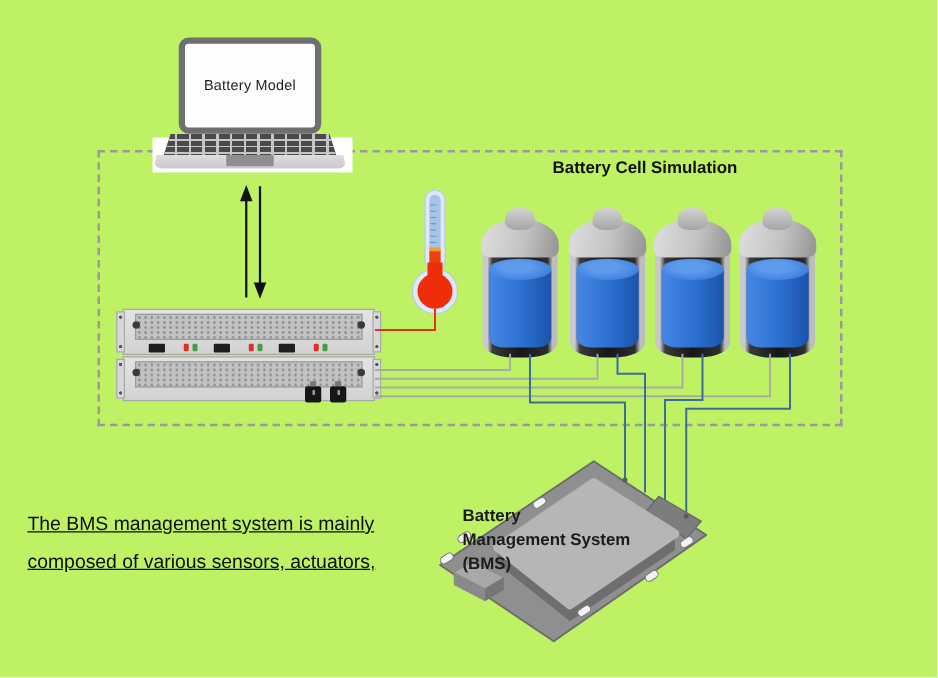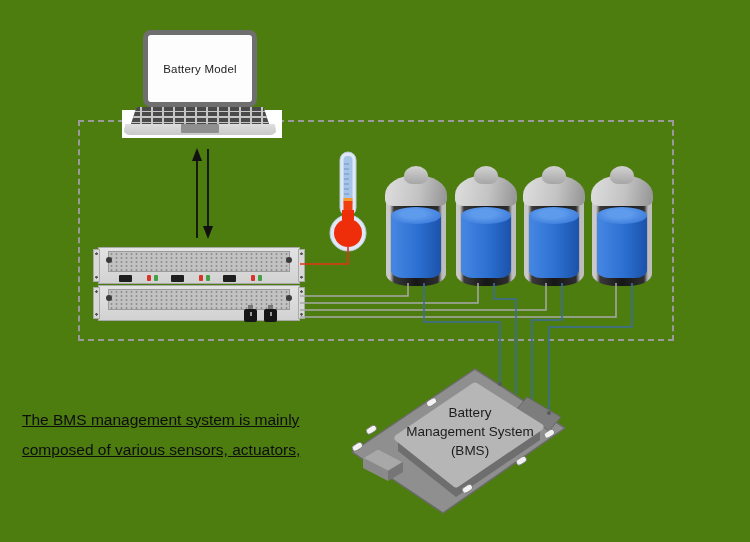--- a/index.html
+++ b/index.html
@@ -1,17 +1,17 @@
 <!DOCTYPE html>
 <html><head>
 <meta charset="utf-8">
 <style>
   html,body{margin:0;padding:0;background:#ffffff;}
   #canvas{
-    position:relative;width:750px;height:542px;background:#4d7c0f;overflow:hidden;
+    position:relative;width:750px;height:542px;background:#bef264;overflow:hidden;
     font-family:"Liberation Sans", sans-serif;
   }
   
   .dashed-box{
     position:absolute;left:78px;top:120px;width:596px;height:221px;
     border:2px dashed #9a9a9a;box-sizing:border-box;
   }
   .laptop-patch{position:absolute;left:122px;top:110px;width:160px;height:28px;background:#ffffff;}
 
   
@@ -100,22 +100,22 @@
     content:"";position:absolute;left:0;top:-8px;width:50px;height:17px;
     background:radial-gradient(ellipse at 45% 40%,#5e9bec 30%,#3f7edd 75%);border-radius:50%;
   }
 
   
   .overlay{position:absolute;left:0;top:0;width:750px;height:542px;pointer-events:none;}
 
   
   .sim-title{position:absolute;left:416px;top:124px;width:200px;text-align:center;
     font-weight:bold;font-size:13.5px;line-height:19px;color:#111;}
-  .bms-label{position:absolute;left:370px;top:403px;width:200px;text-align:center;
-    font-weight:400;font-size:13.5px;line-height:19px;color:#1c1c1c;}
+  .bms-label{position:absolute;left:370px;top:403px;width:200px;text-align:left;
+    font-weight:700;font-size:13.5px;line-height:19px;color:#1c1c1c;}
   .caption{position:absolute;left:22px;top:405px;font-size:15.5px;line-height:30px;color:#0d0d0d;text-decoration:underline;}
 </style>
 </head>
 <body>
 
 <div id="canvas">
 
   <div class="dashed-box"></div>
   <div class="laptop-patch"></div>
 
@@ -243,20 +243,21 @@
       </g>
       <g>
         <polygon points="378,449 403,462 388,471 363,458" fill="#a8a8a8" stroke="#8a8a8a" stroke-width="0.8"></polygon>
         <polygon points="363,458 388,471 388,481 363,468" fill="#8a8a8a"></polygon>
         <polygon points="388,471 403,462 403,472 388,481" fill="#767676"></polygon>
       </g>
     </g>
   </svg>
 
   <div class="sim-title">
+    <div>Battery Cell Simulation</div>
   </div>
 
   <div class="bms-label">
     <div>Battery</div>
     <div>Management System</div>
     <div>(BMS)</div>
   </div>
 
   <div class="caption">
     <div>The BMS management system is mainly</div>

